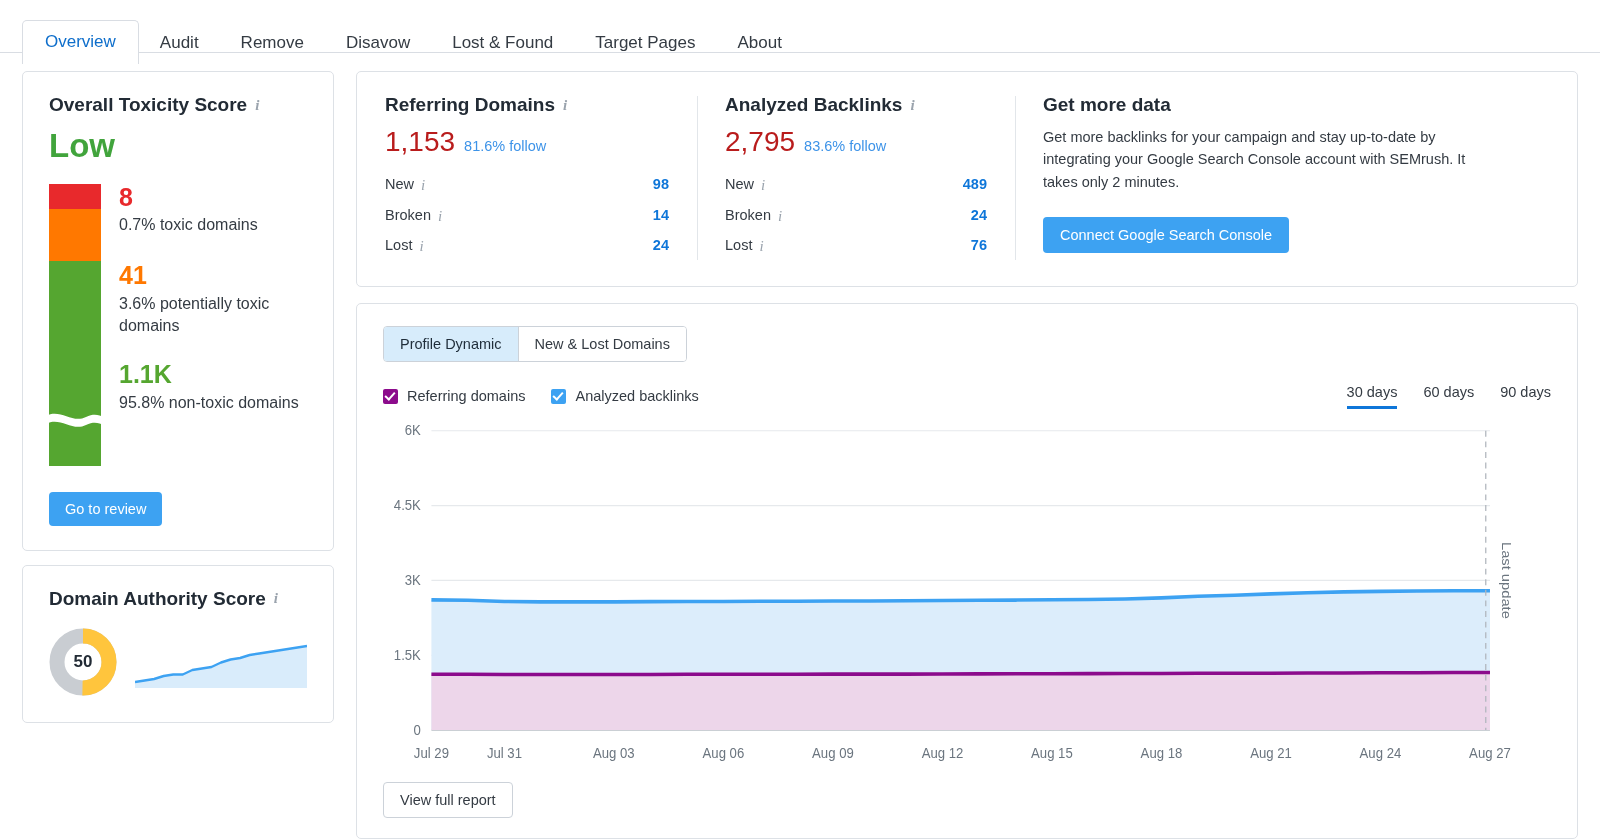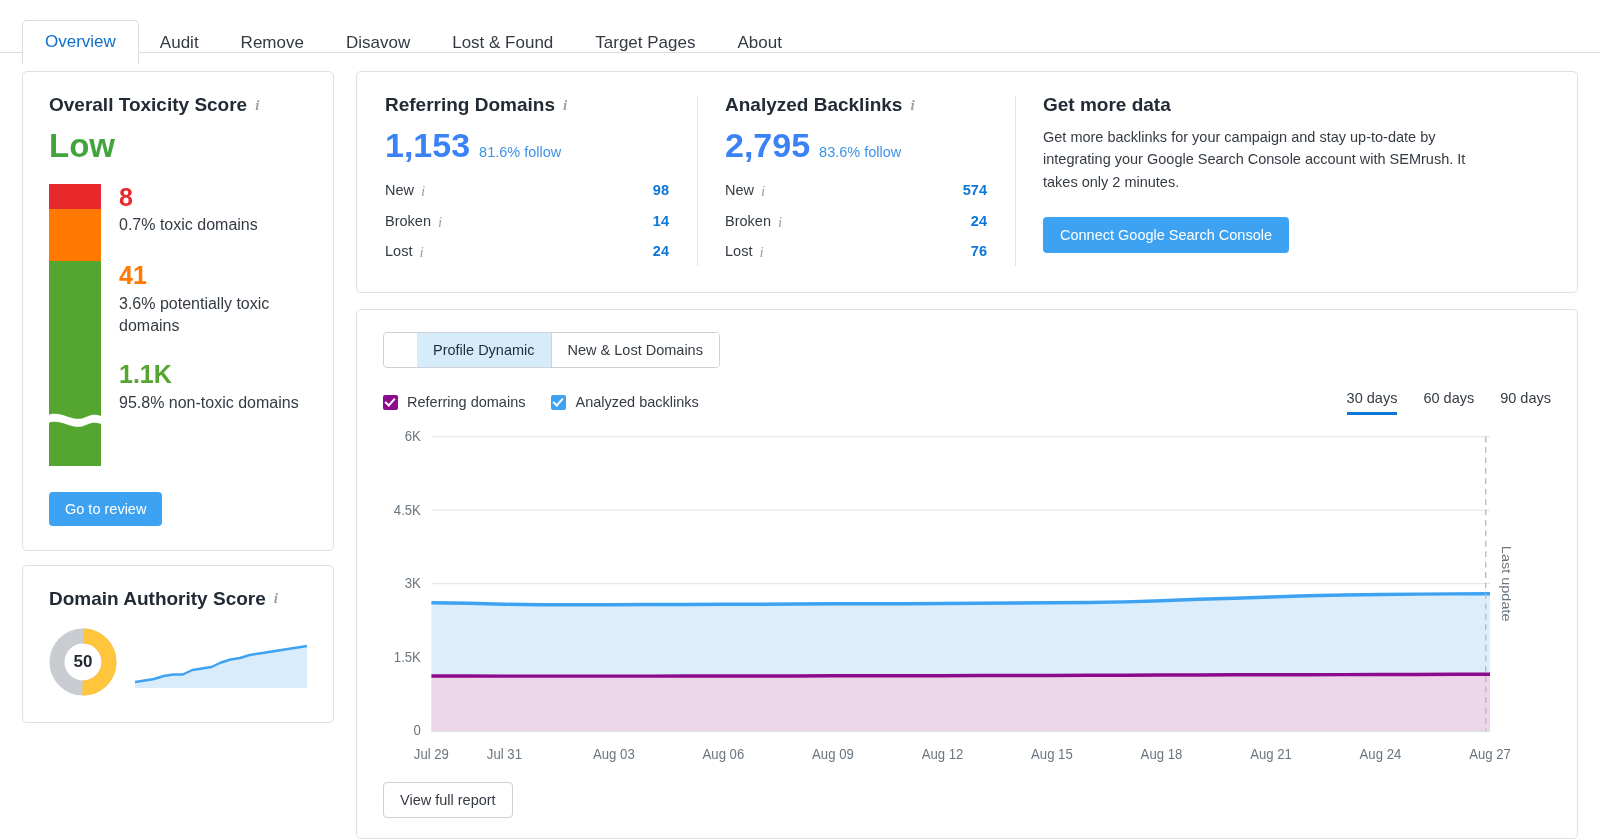--- a/index.html
+++ b/index.html
@@ -117,21 +117,21 @@
   
   .statcard { display: flex; padding: 22px 0 24px 0; }
   .statcol { padding: 0 28px; position: relative; }
   .statcol.c1 { width: 340px; }
   .statcol.c2 { width: 318px; }
   .statcol.c3 { flex: 1; }
   .statcol.c2::before, .statcol.c3::before {
     content: ""; position: absolute; left: 0; top: 2px; bottom: 2px;
     width: 1px; background: #e2e6ea;
   }
-  .big-num { font-size: 34px; font-weight: bold; color: #3b82f6; line-height: 1; }
+  .big-num { font-size: 28px; font-weight: normal; color: #b91c1c; line-height: 1; }
   .big-row { display: flex; align-items: baseline; gap: 9px; margin-top: 12px; }
   .follow { font-size: 14.5px; color: #3d93e8; }
   .rows { margin-top: 14px; }
   .srow {
     display: flex; align-items: center;
     font-size: 14.5px; color: #343b43;
     padding: 4px 0; line-height: 1.5;
   }
   .srow .lbl { display: flex; align-items: center; gap: 7px; }
   .srow .val { margin-left: auto; color: #0e76d9; font-weight: bold; }
@@ -139,21 +139,21 @@
   .gm-text { font-size: 14.5px; color: #343b43; line-height: 1.55; margin-top: 10px; max-width: 460px; }
   .btn-connect {
     display: inline-block; background: #3da2f2; color: #fff;
     font-size: 14.5px; border: none; border-radius: 4px;
     padding: 10px 17px; cursor: pointer; margin-top: 24px;
     font-family: "Liberation Sans", sans-serif;
   }
 
   
   .chartcard { flex: 1; padding: 22px 26px 20px 26px; display: flex; flex-direction: column; }
-  .seg-group { display: inline-flex; border: 1px solid #ccd2d9; border-radius: 4px; overflow: hidden; width: max-content; padding-left: 33px; }
+  .seg-group { display: inline-flex; border: 1px solid #ccd2d9; border-radius: 4px; overflow: hidden; width: max-content; }
   .seg-btn {
     font-size: 14.5px; color: #343b43;
     padding: 9px 16px; background: #fff; cursor: pointer;
     border: none; font-family: "Liberation Sans", sans-serif;
     white-space: nowrap;
   }
   .seg-btn + .seg-btn { border-left: 1px solid #ccd2d9; }
   .seg-btn.active { background: #d7ecfb; color: #1f2d3a; }
 
   .legend-row { display: flex; align-items: center; margin-top: 22px; }
@@ -309,21 +309,21 @@
         <div class="big-row">
           <span class="big-num">2,795</span>
           <span class="follow">83.6% follow</span>
         </div>
         <div class="rows">
           <div class="srow">
             <span class="lbl">
                 <span>New</span>
                 <span class="info-i">i</span>
               </span>
-            <span class="val">574</span>
+            <span class="val">489</span>
           </div>
           <div class="srow">
             <span class="lbl">
                 <span>Broken</span>
                 <span class="info-i">i</span>
               </span>
             <span class="val">24</span>
           </div>
           <div class="srow">
             <span class="lbl">

